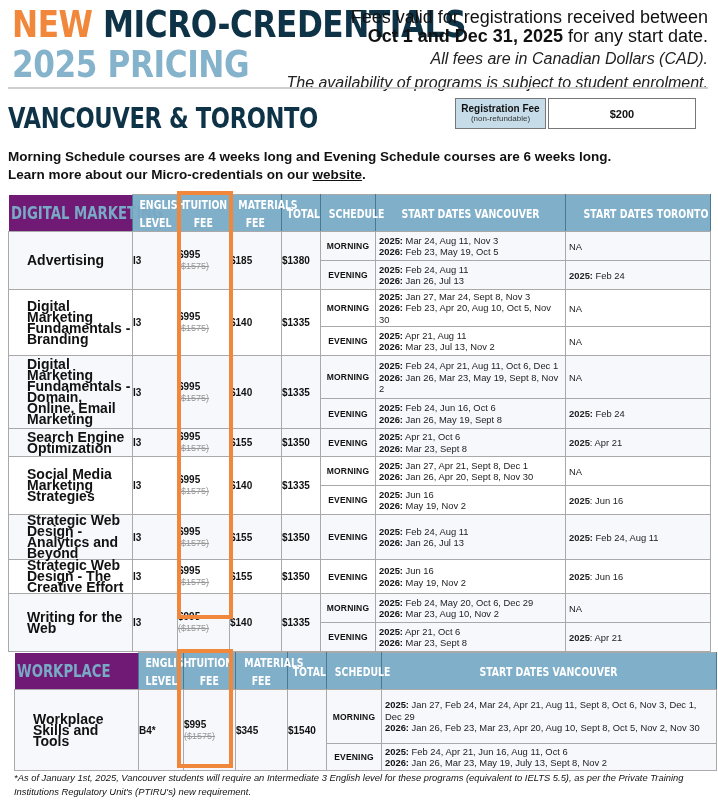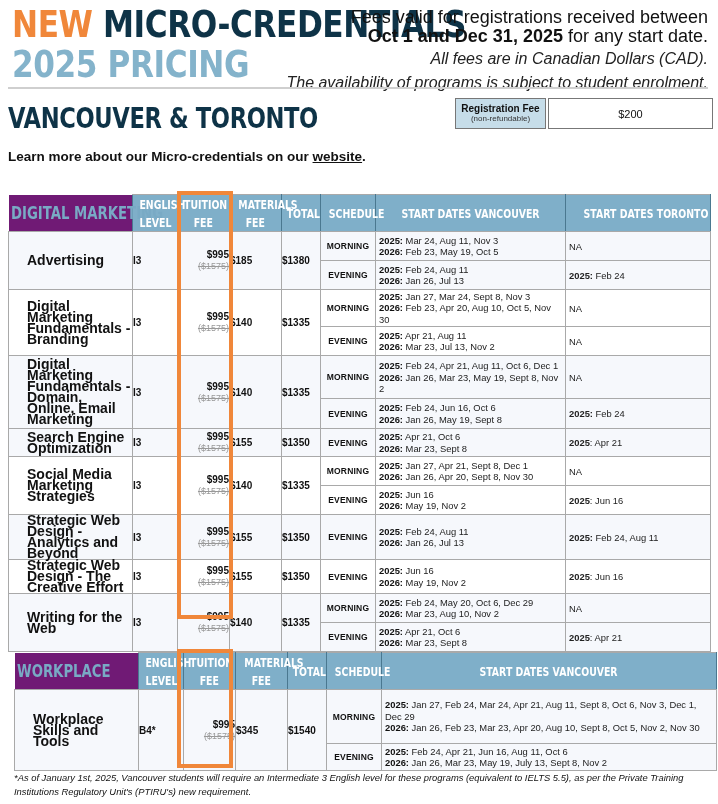--- a/index.html
+++ b/index.html
@@ -17,35 +17,35 @@
   .fees-valid b { font-weight: bold; }
   .fine { font-size: 16px; font-style: italic; line-height: 14px; color: #222; margin-top: 3px; }
   .hr { position: absolute; left: 8px; right: 10px; top: 87px; height: 2px; background: #cfcfcf; }
 
   .region-title { position: absolute; left: 8px; top: 101px; font-family: "DejaVu Sans", sans-serif; font-weight: bold; font-size: 29px; color: #0e3347; white-space: nowrap; transform: scaleX(0.78); transform-origin: left top; letter-spacing: -0.5px; }
 
   .reg-fee { position: absolute; left: 455px; top: 98px; display: flex; }
   .reg-label { width: 91px; height: 31px; background: #c6dde9; border: 1px solid #777; text-align: center; display: flex; flex-direction: column; justify-content: center; }
   .reg-label .l1 { font-size: 10px; font-weight: bold; line-height: 11px; text-align: center; }
   .reg-label .l2 { font-size: 8px; color: #333; line-height: 10px; }
-  .reg-val { width: 165px; height: 31px; border: 1px solid #777; margin-left: 2px; font-size: 11px; font-weight: normal; display: flex; align-items: center; justify-content: center; }
+  .reg-val { width: 148px; height: 31px; border: 1px solid #777; margin-left: 2px; font-size: 11px; font-weight: bold; display: flex; align-items: center; justify-content: center; }
 
   .intro { position: absolute; left: 8px; top: 148px; font-size: 13.5px; font-weight: bold; line-height: 18px; color: #111; }
   .intro a { color: #111; text-decoration: underline; }
 
   
   table { border-collapse: collapse; position: absolute; table-layout: fixed; }
   td, th { border: 1px solid #a9a9a9; vertical-align: middle; }
   th.sec-title { border: none; background: #701a75; text-align: center; padding-left: 2px; }
   .sec-title span { display: inline-block; font-family: "DejaVu Sans", sans-serif; font-weight: bold; font-size: 17px; color: #79aac5; transform: scaleX(0.78); transform-origin: left center; white-space: nowrap; }
   th.col { background: #7fafc9; color: #fff; border-left: 1px solid #4a7890; border-right: 1px solid #4a7890; border-top: 1px solid #a9a9a9; border-bottom: 1px solid #a9a9a9; padding: 0; }
   th.col span { display: inline-block; font-family: "DejaVu Sans", sans-serif; font-weight: bold; font-size: 12px; line-height: 11px; transform: scaleX(0.78); white-space: nowrap; }
   td.course { font-size: 14px; font-weight: bold; padding-left: 18px; line-height: 11px; margin-left: 6px; }
   td.center { text-align: left; font-size: 10px; font-weight: bold; }
-  td.fee { text-align: right; }
+  td.fee { text-align: left; }
   .fee-new { font-size: 10px; font-weight: bold; line-height: 12px; display: block; }
   .fee-old { font-size: 9px; color: #999; text-decoration: line-through; line-height: 11px; display: block; }
   td.sched { text-align: center; font-size: 8.5px; font-weight: bold; letter-spacing: 0.2px; }
   td.dates { font-size: 9.4px; line-height: 11.4px; padding: 1px 3px; color: #222; }
   td.dates b { color: #111; }
   td.tor { font-size: 9.4px; padding-left: 3px; color: #222; }
   tr.alt td { background: #f6f8fc; }
 
   .orange-box { position: absolute; border: 4px solid #f0873a; pointer-events: none; }
 
@@ -70,20 +70,21 @@
 
 <div class="reg-fee">
   <div class="reg-label">
     <div class="l1">Registration Fee</div>
     <div class="l2">(non-refundable)</div>
   </div>
   <div class="reg-val">$200</div>
 </div>
 
 <div class="intro">
+  <div>Morning Schedule courses are 4 weeks long and Evening Schedule courses are 6 weeks long.</div>
   <div><span>Learn more about our Micro-credentials on our </span><a href="#">website</a><span>.</span></div>
 </div>
 
 <table id="dm-table" style="left:8px; top:194px; width:702px;">
   <colgroup>
     <col style="width:124px">
       <col style="width:45px">
       <col style="width:52px">
       <col style="width:52px">
       <col style="width:39px">

